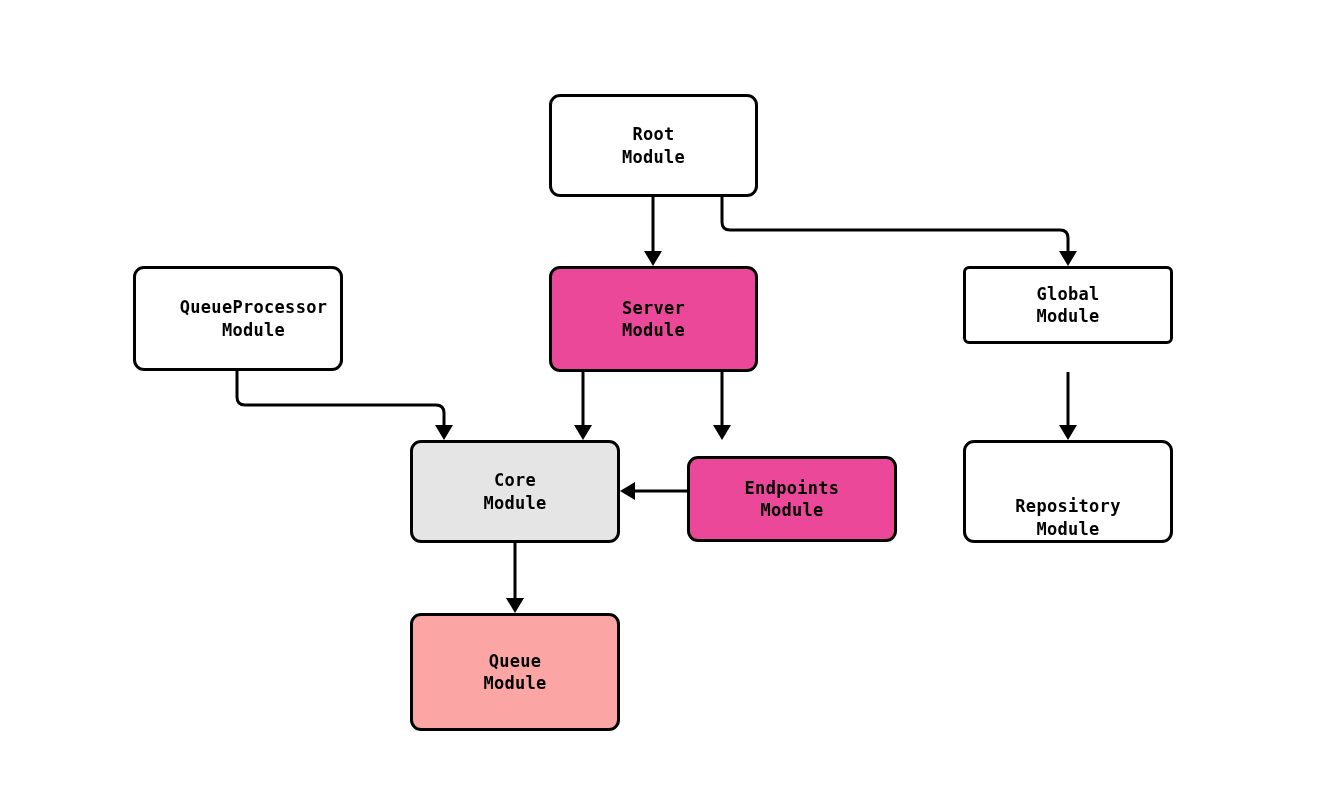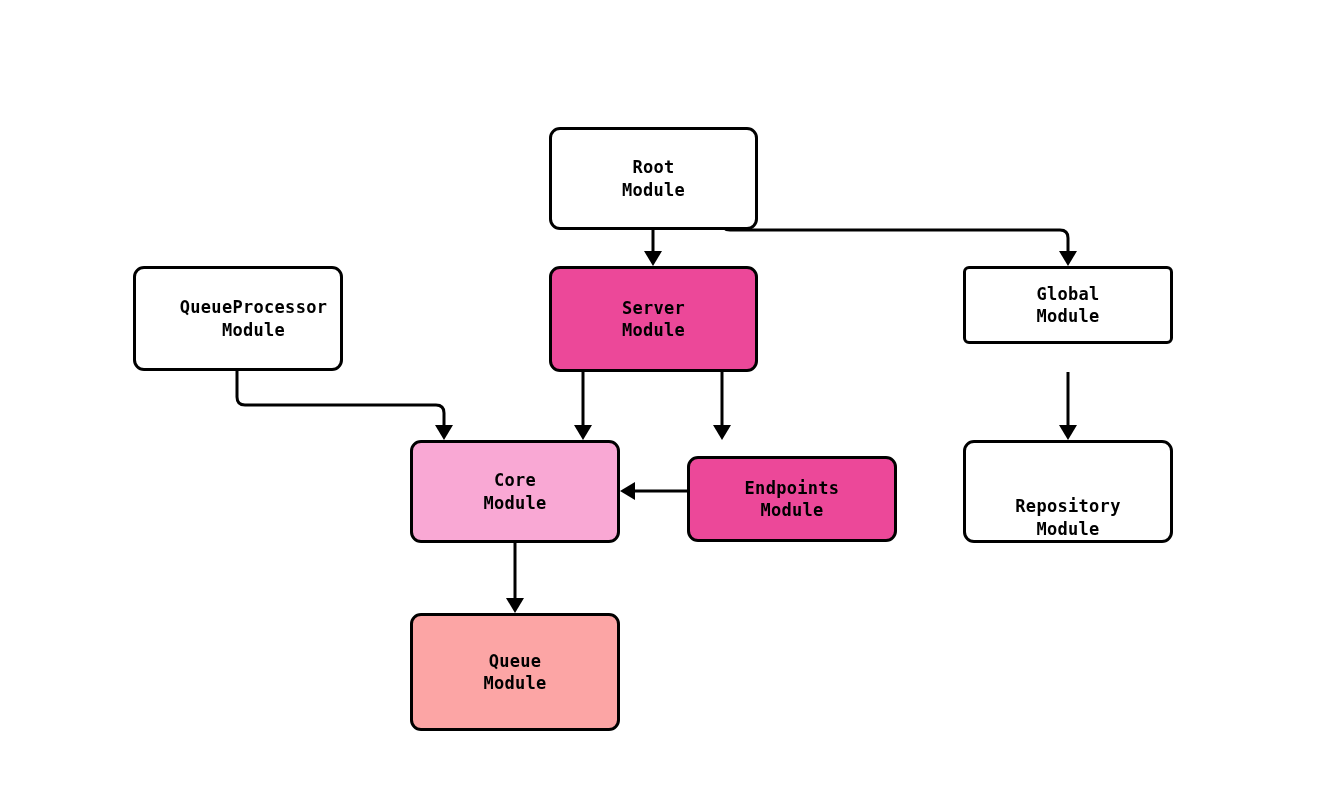--- a/index.html
+++ b/index.html
@@ -69,37 +69,37 @@
         <polygon points="1068,266 1059,251 1077,251"></polygon>
         <polygon points="444,440 435,425 453,425"></polygon>
         <polygon points="583,440 574,425 592,425"></polygon>
         <polygon points="722,440 713,425 731,425"></polygon>
         <polygon points="1068,440 1059,425 1077,425"></polygon>
         <polygon points="620,491 635,482 635,500"></polygon>
         <polygon points="515,613 506,598 524,598"></polygon>
       </g>
   </svg>
 
-  <div class="node" style="left: 549px; top: 94px; width: 209px; height: 103px; background: rgb(255, 255, 255); border-color: rgb(0, 0, 0); margin-top: 33px;">
+  <div class="node" style="left: 549px; top: 94px; width: 209px; height: 103px; background: rgb(255, 255, 255); border-color: rgb(0, 0, 0);">
     <div class="node-label">Root
 Module</div>
   </div>
   <div class="node" style="left: 133px; top: 266px; width: 210px; height: 105px; background: rgb(255, 255, 255); border-color: rgb(0, 0, 0); padding-left: 31px;">
     <div class="node-label">QueueProcessor
 Module</div>
   </div>
   <div class="node" style="left: 549px; top: 266px; width: 209px; height: 106px; background: #ec4899; border-color: rgb(0, 0, 0);">
     <div class="node-label">Server
 Module</div>
   </div>
   <div class="node" style="left: 963px; top: 266px; width: 210px; height: 78px; background: rgb(255, 255, 255); border-color: rgb(0, 0, 0); border-radius: 6px;">
     <div class="node-label">Global
 Module</div>
   </div>
-  <div class="node" style="left: 410px; top: 440px; width: 210px; height: 103px; background: #f9a8d4; border-color: rgb(0, 0, 0);">
+  <div class="node" style="left: 410px; top: 440px; width: 210px; height: 103px; background: #e5e5e5; border-color: rgb(0, 0, 0);">
     <div class="node-label">Core
 Module</div>
   </div>
   <div class="node" style="left: 687px; top: 440px; width: 210px; height: 86px; background: #ec4899; border-color: rgb(0, 0, 0); margin-top: 16px;">
     <div class="node-label">Endpoints
 Module</div>
   </div>
   <div class="node" style="left: 963px; top: 440px; width: 210px; height: 103px; background: rgb(255, 255, 255); border-color: rgb(0, 0, 0); align-items: flex-end;">
     <div class="node-label">Repository
 Module</div>

